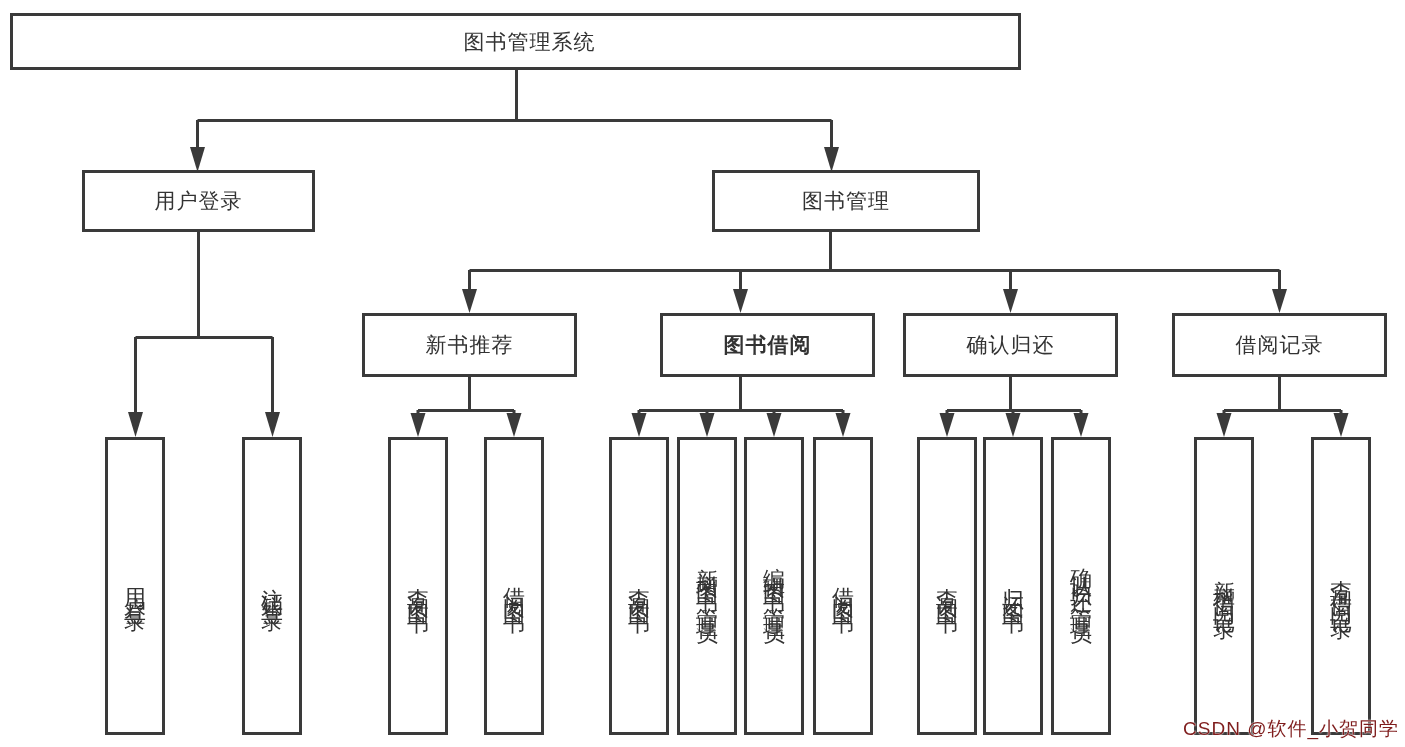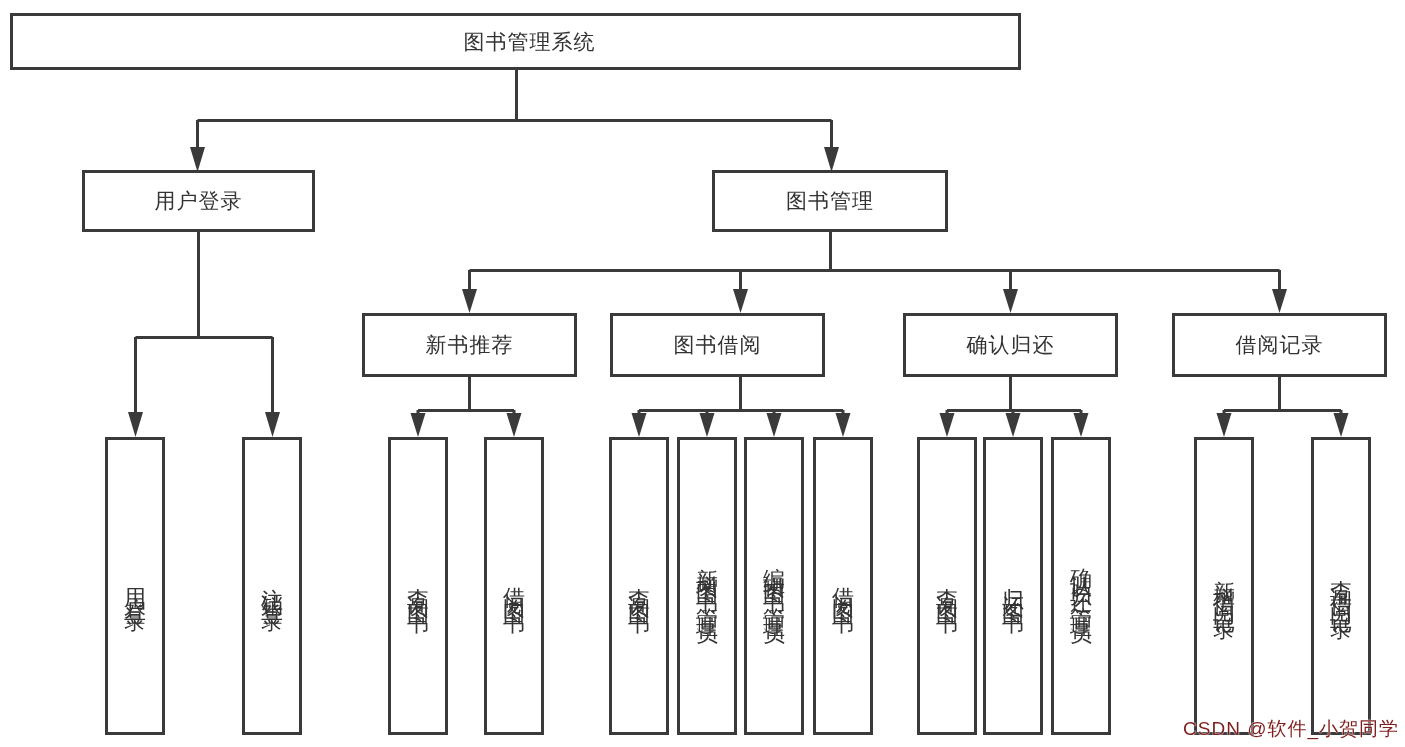--- a/index.html
+++ b/index.html
@@ -27,24 +27,24 @@
     display:flex;align-items:center;justify-content:center;
     text-align:center;
   }
   .hlabel{
     font-size:21px;line-height:1.2;color:var(--text);
     letter-spacing:1px;white-space:nowrap;
   }
   .root-box{left:10px;top:13px;width:1011px;height:57px;padding-left:28px;}
   .l2-box{top:170px;height:62px;}
   .l2-user{left:82px;width:233px;}
-  .l2-book{left:712px;width:236px;}
+  .l2-book{left:712px;width:268px;}
   .l3-box{top:313px;height:64px;width:215px;}
   .l3-0{left:362px;}
-  .l3-1{left:610px;}
+  .l3-1{left:660px;font-weight:bold;}
   .l3-2{left:903px;}
   .l3-3{left:1172px;}
 
   .leaf{
     top:437px;height:298px;width:60px;
   }
   .vlabel{
     writing-mode:vertical-rl;
     text-orientation:mixed;
     font-size:22px;

